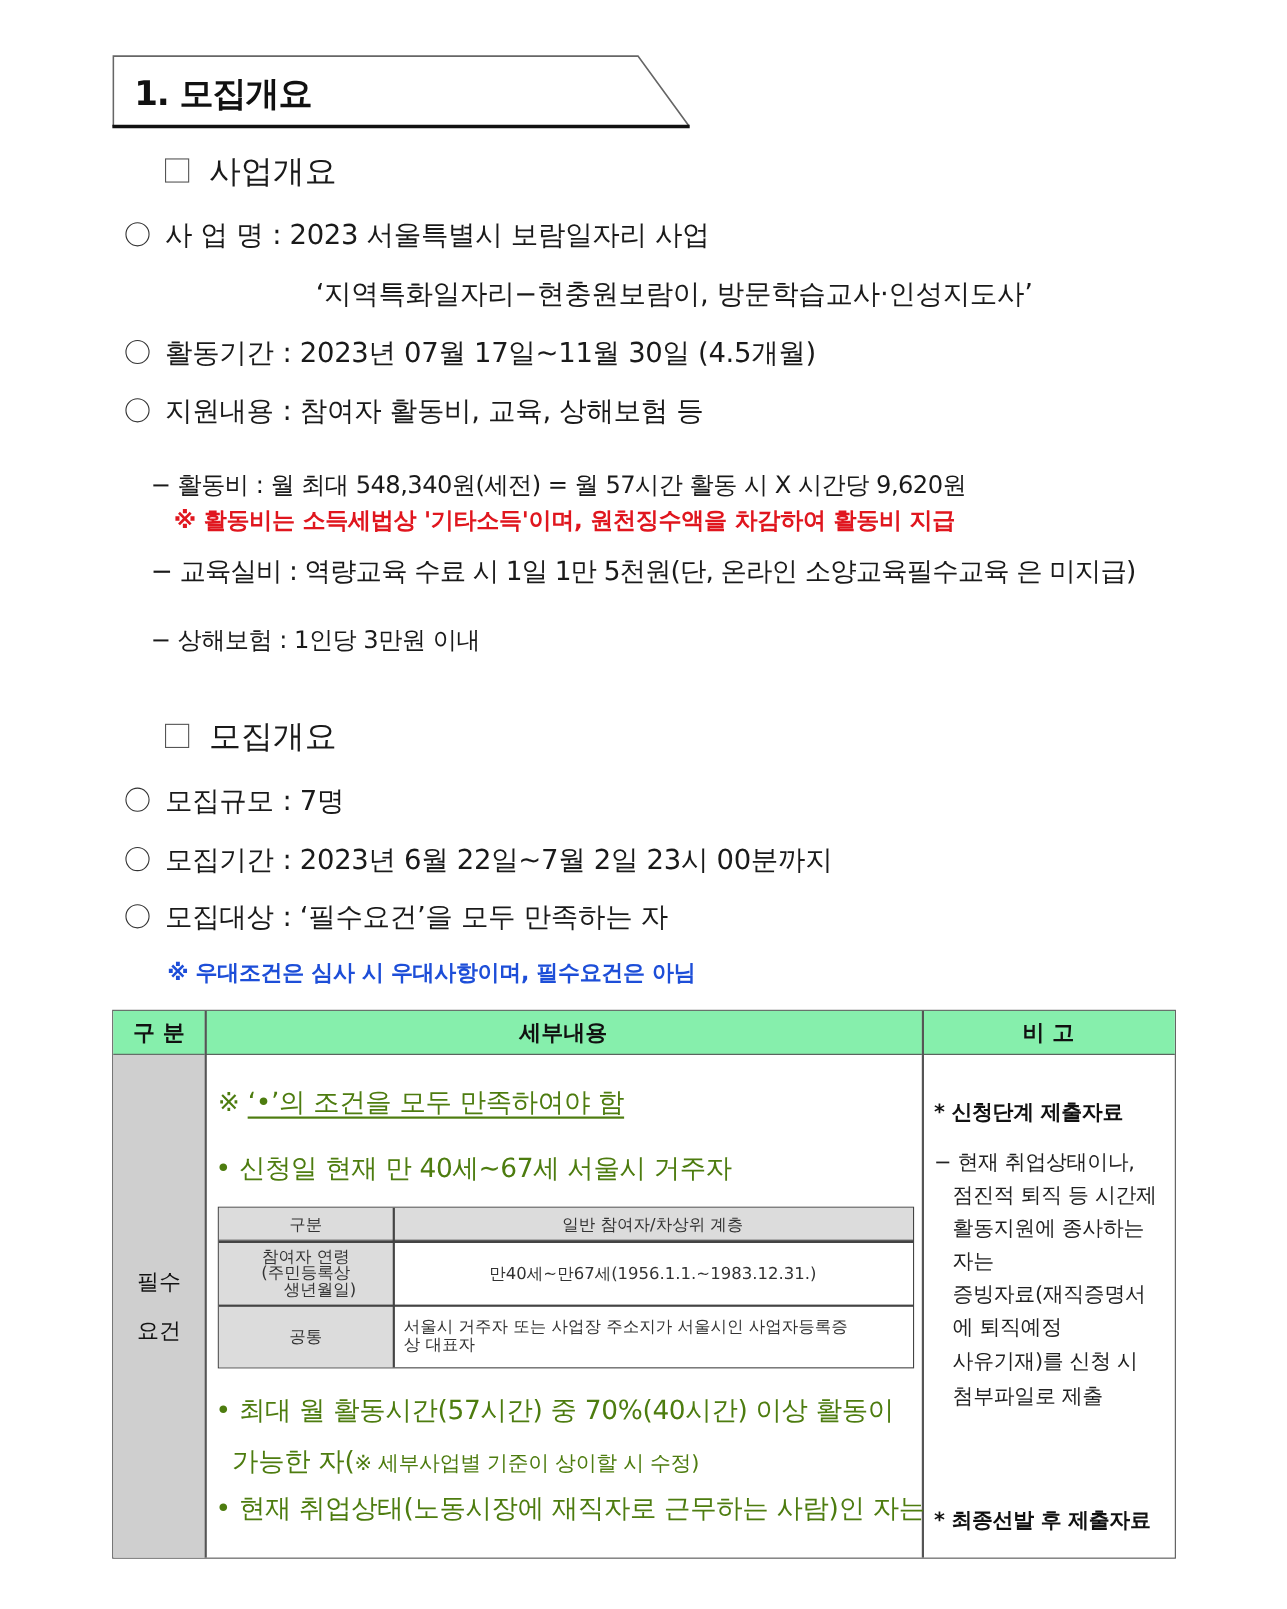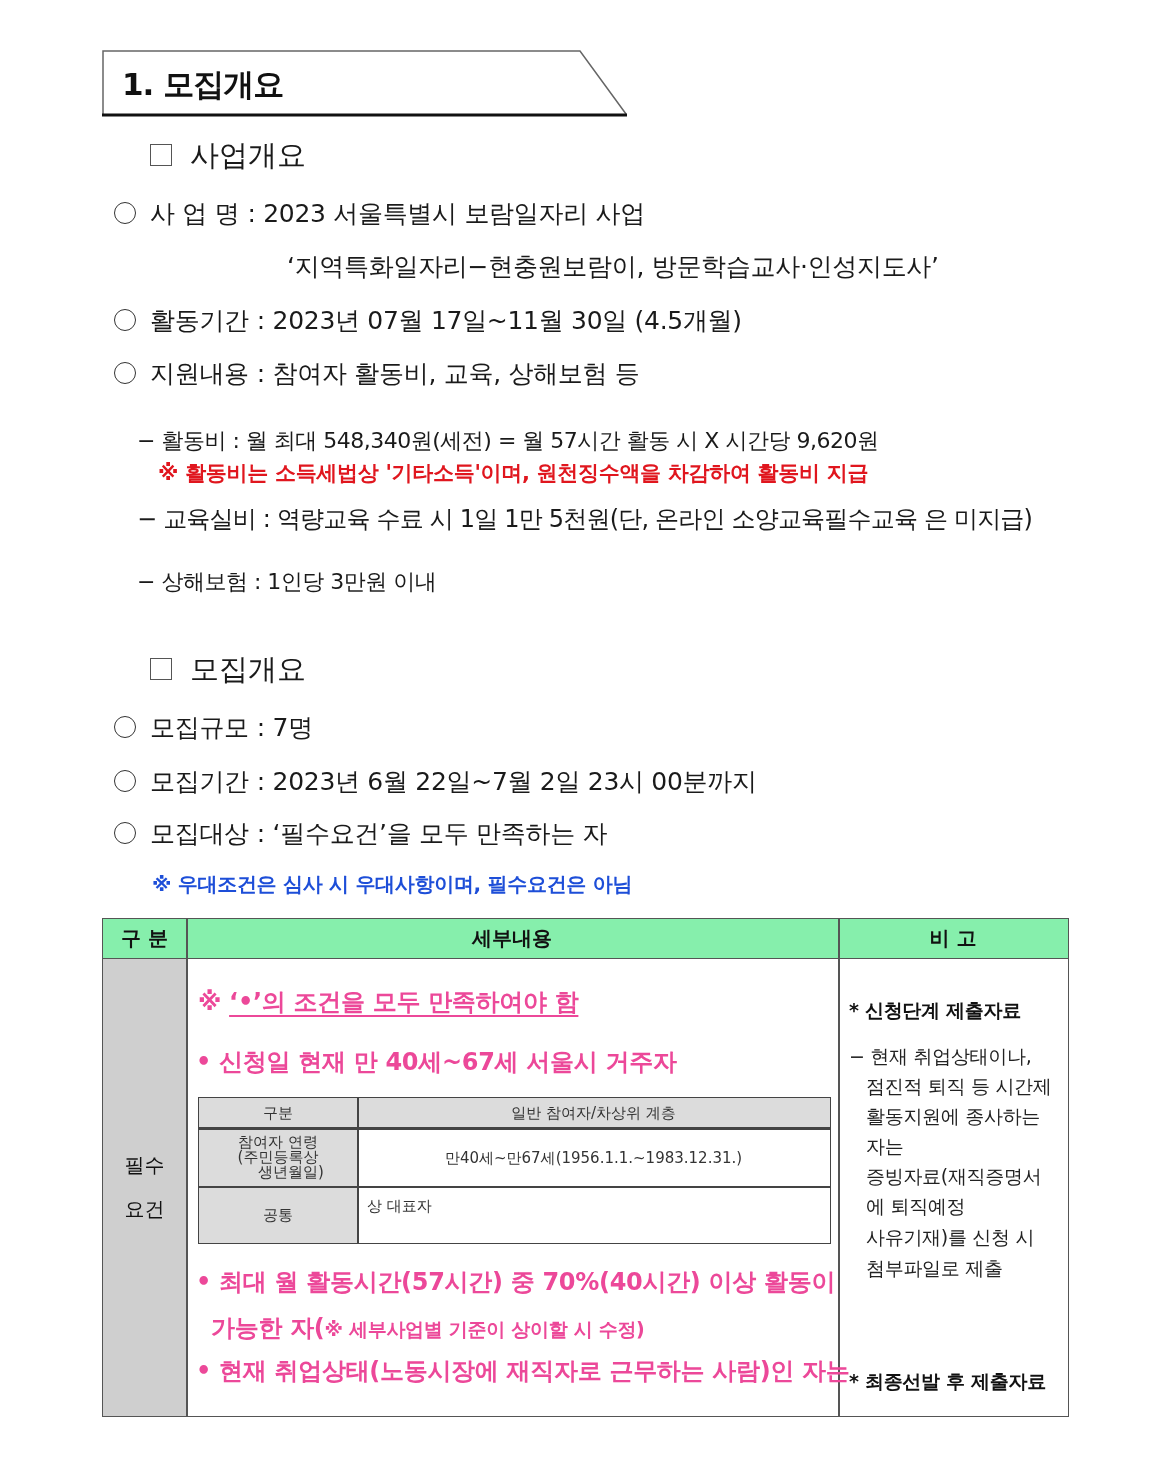--- a/index.html
+++ b/index.html
@@ -25,21 +25,21 @@
   .note-red { font-size: 21px; font-weight: bold; color: #e0161e; letter-spacing: -0.3px; }
   .note-black { font-size: 20px; font-weight: bold; color: #1d4ed8; letter-spacing: -0.3px; }
 
   
   .main-table { position: absolute; left: 102px; top: 918px; width: 967px; height: 499px; border: 1.5px solid #555; }
   .col-h { position: absolute; top: 0; height: 40px; background: #86efac; border-bottom: 1.5px solid #555; display: flex; align-items: center; justify-content: center; font-family: "DejaVu Serif", "Liberation Serif", serif; font-weight: bold; font-size: 20px; color: #111; }
   .vline { position: absolute; top: 0; bottom: 0; width: 1.5px; background: #555; }
   .left-cell { position: absolute; left: 0; top: 40px; width: 83px; bottom: 0; background: #cfcfcf; }
   .left-label { position: absolute; left: 0; width: 83px; text-align: center; font-size: 20px; color: #111; }
 
-  .t-text { position: absolute; white-space: nowrap; font-size: 24px; color: #ec4899; letter-spacing: -0.3px; font-weight: bold; }
+  .t-text { position: absolute; white-space: nowrap; font-size: 24px; color: #4d7c0f; letter-spacing: -0.3px; }
   .underline { text-decoration: underline; text-underline-offset: 5px; text-decoration-thickness: 1.5px; }
 
   
   .inner { position: absolute; left: 198px; top: 1097px; width: 633px; height: 147px; border: 1.5px solid #444; font-size: 15px; color: #333; }
   .inner .hdr { position: absolute; left: 0; top: 0; right: 0; height: 30px; background: #dcdcdc; border-bottom: 1.5px solid #444; }
   .inner .c { position: absolute; display: flex; align-items: center; justify-content: center; text-align: center; }
   .inner .row-line { position: absolute; left: 0; right: 0; height: 1.5px; background: #444; }
   .inner .col-line { position: absolute; top: 0; bottom: 0; left: 158px; width: 1.5px; background: #444; }
   .inner .gray-col { position: absolute; left: 0; top: 30px; width: 158px; bottom: 0; background: #dcdcdc; }
 
@@ -123,20 +123,21 @@
     <span>참여자  연령</span>
     <span>(주민등록상</span>
     <span style="padding-left:26px;">생년월일)</span>
   </div>
   <div class="c" style="left:158px; top:31px; width:473px; height:57px; flex-direction:row; line-height:26px;">
     <span>만40세~만67세</span>
     <span>(1956.1.1.~1983.12.31.)</span>
   </div>
   <div class="c" style="left:0; top:89px; width:158px; height:56px;">공통</div>
   <div style="position:absolute; left:168px; top:100px; width:460px; line-height:16px; white-space:nowrap;">
+    <div>서울시  거주자  또는  사업장  주소지가  서울시인  사업자등록증</div>
     <div>상  대표자</div>
   </div>
 </div>
 
 <div class="t-text" style="left:196px; top:1266px;">•  최대  월  활동시간(57시간)  중  70%(40시간)  이상  활동이</div>
 <div class="t-text" style="left:211px; top:1312px;">
   <span>가능한  자(</span><span style="font-size:19px;">※  세부사업별  기준이  상이할  시  수정)</span>
 </div>
 <div class="t-text" style="left:196px; top:1355px;">•  현재  취업상태(노동시장에  재직자로  근무하는  사람)인  자는</div>
 

